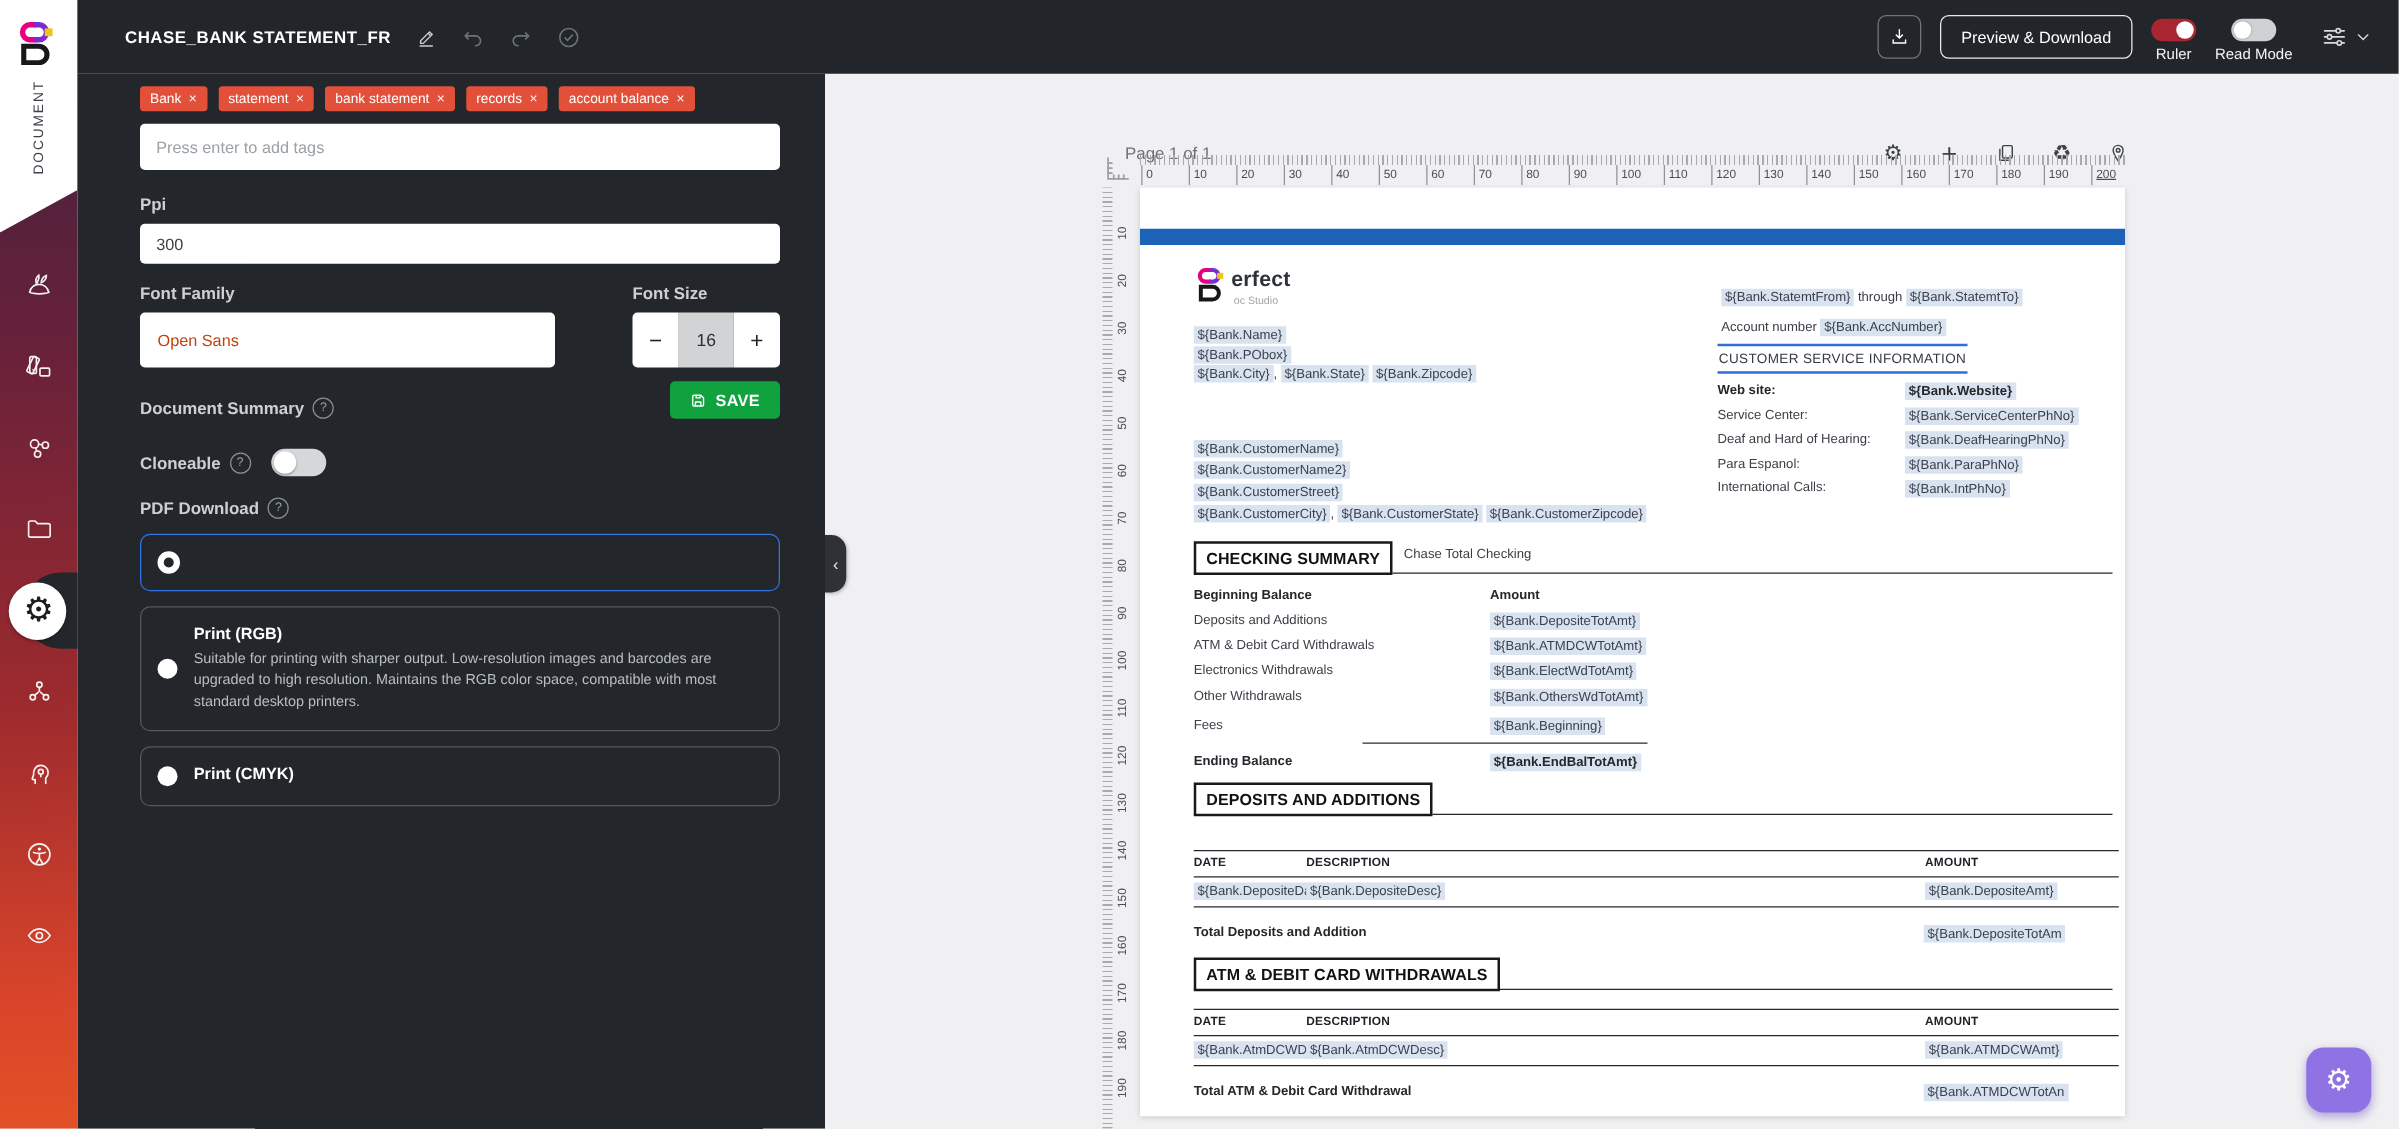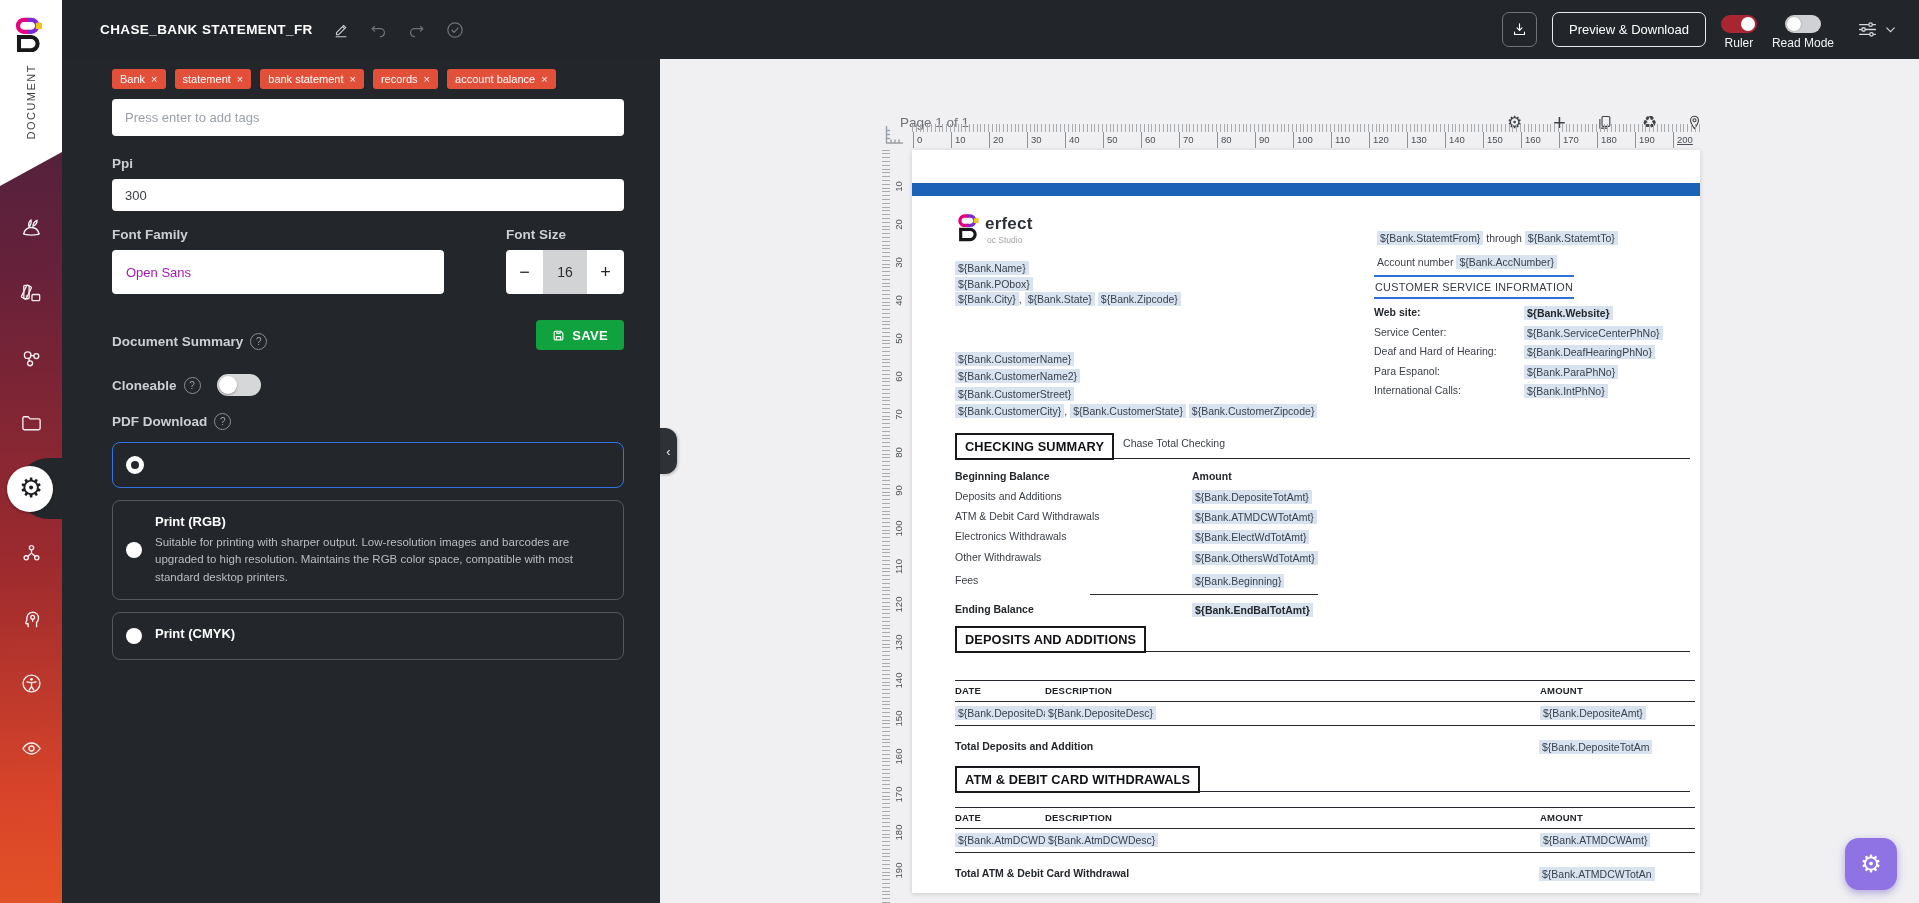--- a/index.html
+++ b/index.html
@@ -51,29 +51,29 @@
   .tag{background:#e2503a;color:#fff;font-size:11px;border-radius:3px;padding:4px 8px;
     display:flex;align-items:center;gap:6px;white-space:nowrap;cursor:pointer;}
   .tag .x{font-size:11px;opacity:.95;cursor:pointer;}
   .inp{background:#fff;border:none;border-radius:4px;box-sizing:border-box;font-family:inherit;outline:none;}
   .tag-input{width:512px;height:37px;margin-top:10px;padding:0 13px;font-size:13px;color:#3c4043;display:block;}
   .tag-input::placeholder{color:#9ba1a7;}
   .plabel{color:#ccd0d4;font-weight:bold;font-size:13.5px;display:flex;align-items:center;gap:7px;}
   .mt-ppi{margin-top:20px;}
   .ppi-input{width:512px;height:32px;margin-top:8px;padding:0 13px;font-size:13px;color:#3c4043;display:block;}
   .row2{display:flex;justify-content:space-between;margin-top:16px;width:512px;}
-  .ff-input{width:332px;height:44px;margin-top:8px;padding:0 14px;font-size:13px;color:#a21caf;display:block;}
+  .ff-input{width:332px;height:44px;margin-top:8px;padding:0 14px;font-size:13px;color:#c2410c;display:block;}
   .stepper{display:flex;margin-top:8px;height:44px;width:118px;}
   .stepper .sbtn{width:37px;background:#fff;border:none;font-size:18px;color:#202327;cursor:pointer;
     font-family:inherit;display:flex;align-items:center;justify-content:center;}
   .stepper .sbtn:first-child{border-radius:4px 0 0 4px;}
   .stepper .sbtn:last-child{border-radius:0 4px 4px 0;}
   .stepper .sval{width:44px;background:#d2d3d5;display:flex;align-items:center;justify-content:center;
     font-size:14px;color:#2b2e32;}
-  .sum-row{display:flex;justify-content:space-between;align-items:flex-end;margin-top:26px;width:512px;}
+  .sum-row{display:flex;justify-content:space-between;align-items:flex-end;margin-top:11px;width:512px;}
   .help{width:15px;height:15px;border-radius:50%;border:1px solid #8a8f94;color:#9aa0a5;font-size:10px;
     display:inline-flex;align-items:center;justify-content:center;font-weight:normal;}
   .btn-save{height:30px;background:#10a23e;border:none;border-radius:4px;color:#fff;font-weight:bold;
     font-size:13px;letter-spacing:.3px;display:flex;align-items:center;gap:7px;padding:0 16px;
     cursor:pointer;font-family:inherit;}
   .summary{width:512px;height:212px;margin-top:8px;padding:12px 14px;font-size:13px;color:#2f3337;
     resize:none;line-height:1.4;}
   .clone-row{display:flex;align-items:center;gap:10px;margin-top:24px;}
   .tgl-big{width:44px;height:22px;border-radius:11px;background:#d6d7d9;position:relative;margin-left:6px;cursor:pointer;}
   .tgl-big .knob{position:absolute;left:2px;top:2px;width:18px;height:18px;border-radius:50%;background:#fff;

